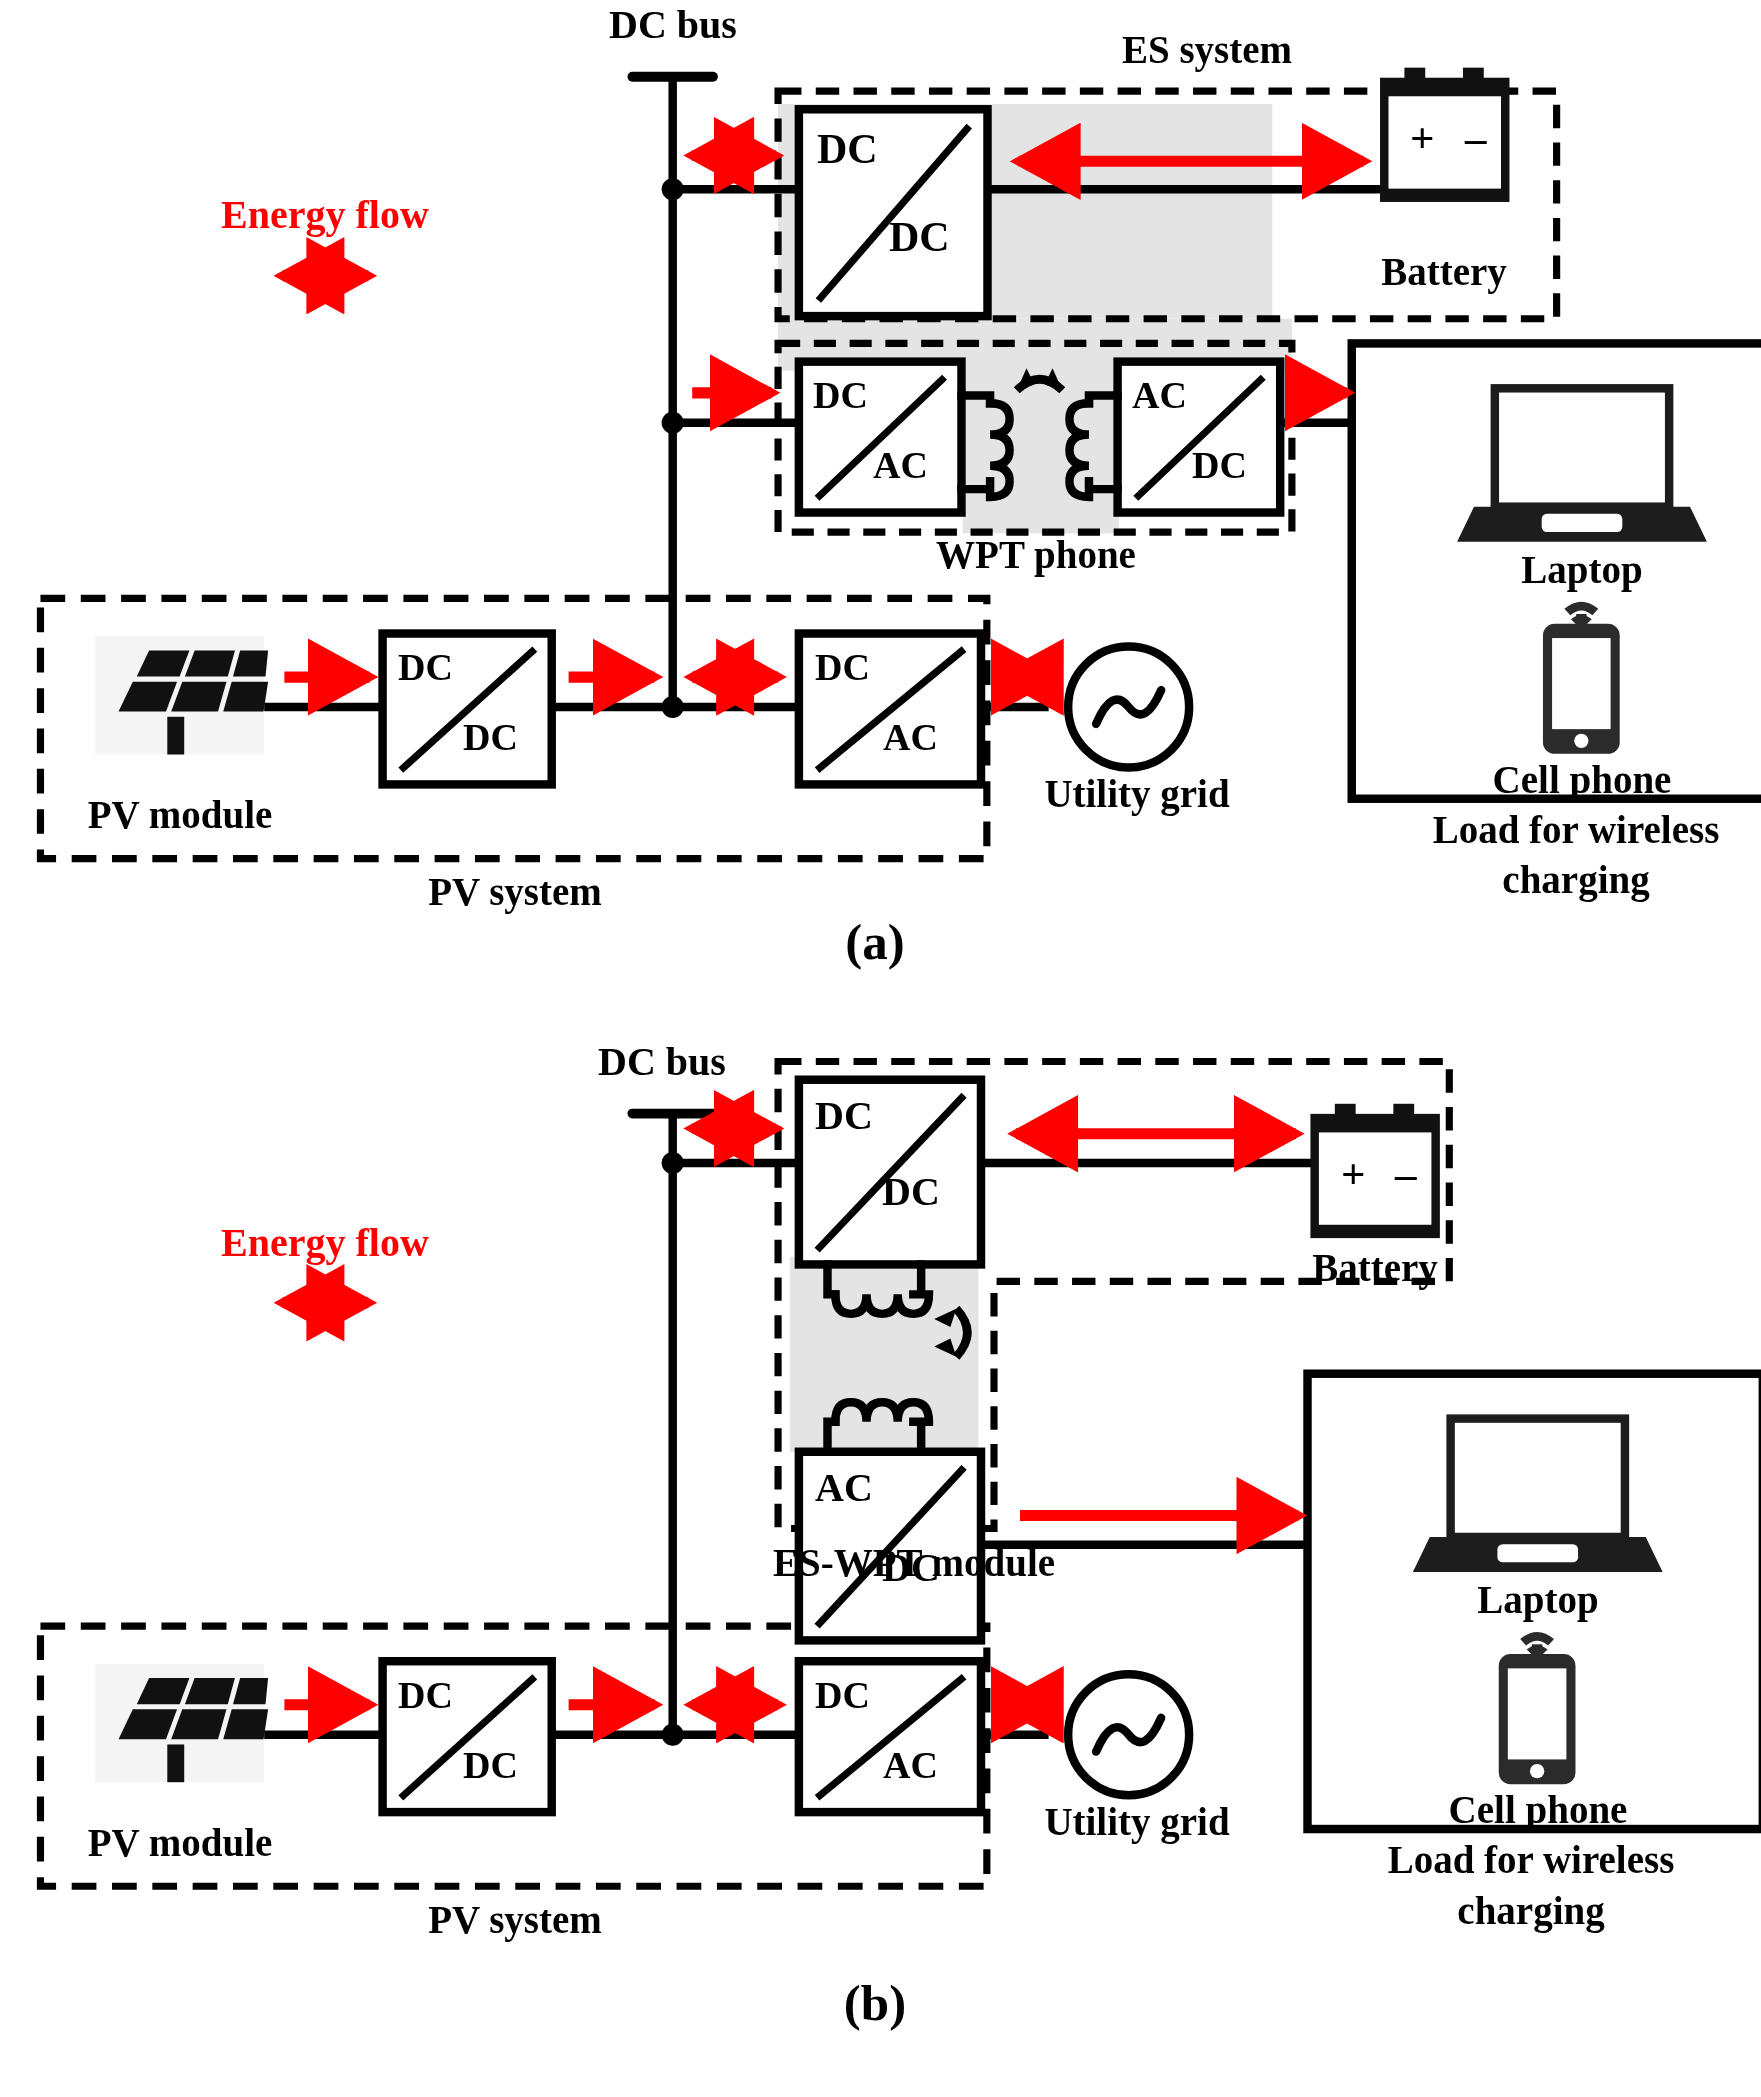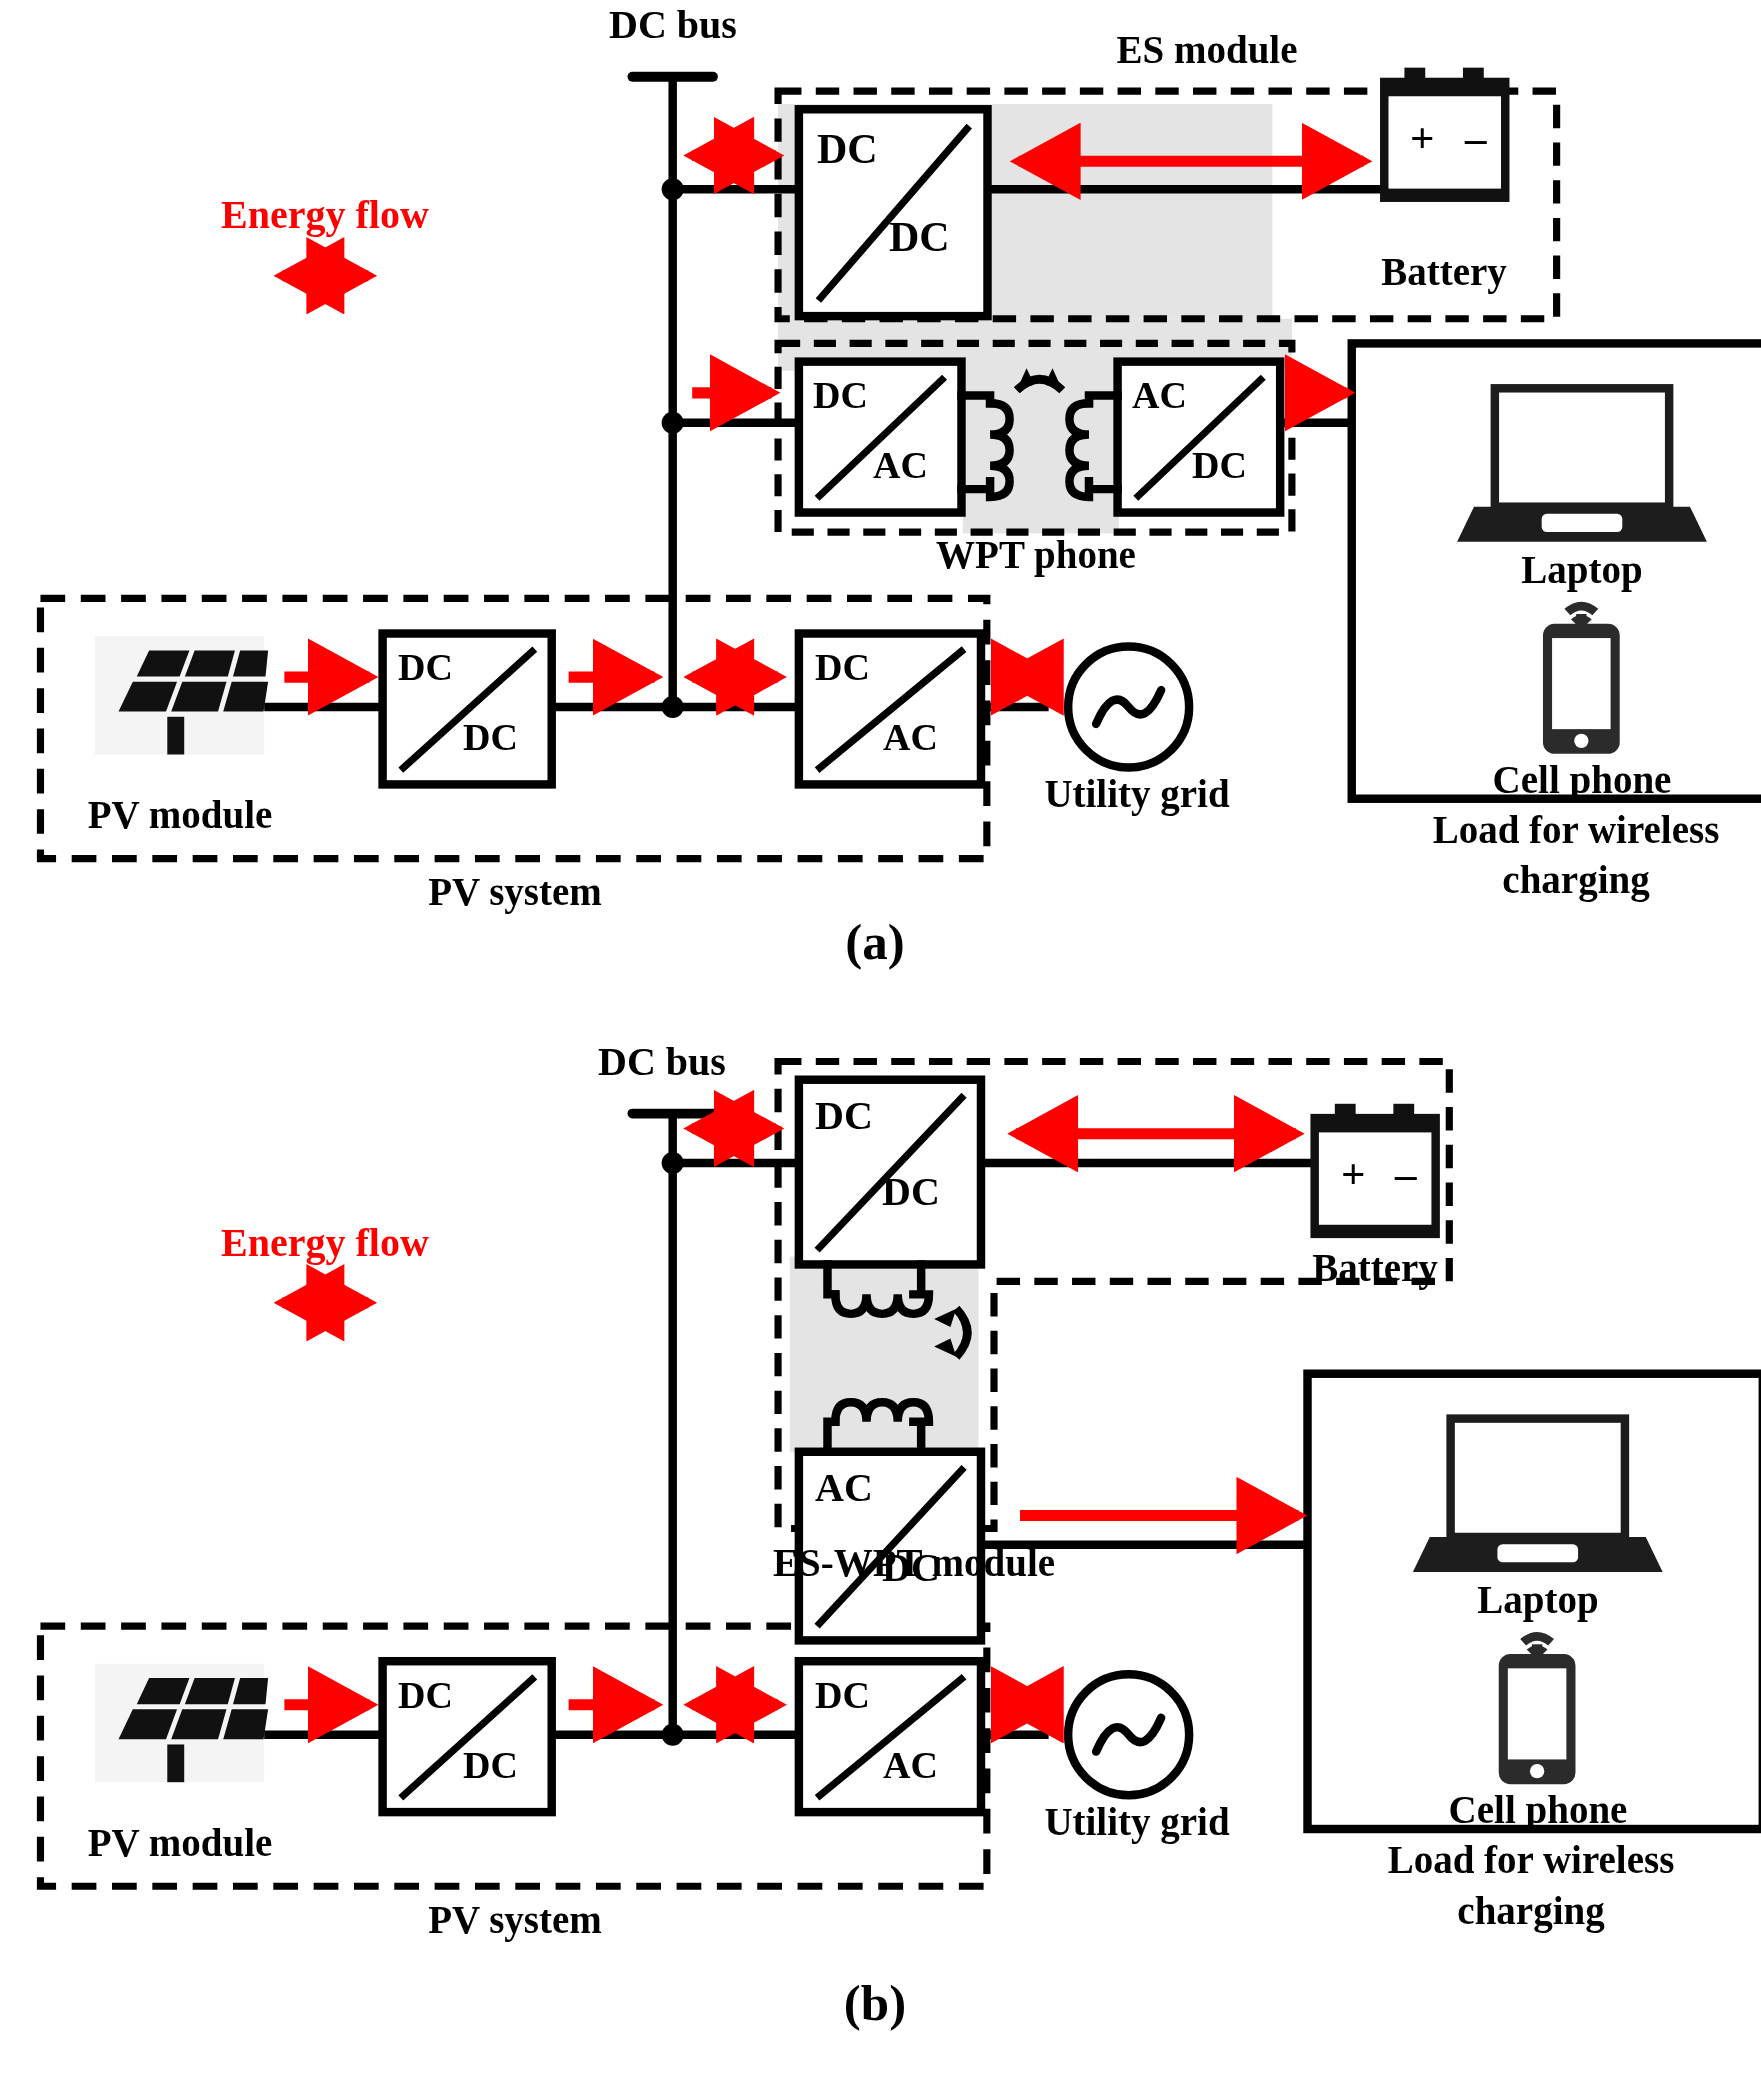--- a/index.html
+++ b/index.html
@@ -259,21 +259,21 @@
     <line x1="437" y1="2621" x2="568" y2="2621" marker-end="url(#rh)"></line>
     <line x1="874" y1="2621" x2="1006" y2="2621" marker-end="url(#rh)"></line>
     <line x1="1064" y1="2621" x2="1196" y2="2621" marker-start="url(#rt)" marker-end="url(#rh)"></line>
     <line x1="1540" y1="2621" x2="1618" y2="2621" marker-start="url(#rt)" marker-end="url(#rh)"></line>
     <line x1="434" y1="2003" x2="566" y2="2003" marker-start="url(#rt)" marker-end="url(#rh)"></line>
   </g>
 </svg>
 
 <div class="lbl ctr" style="left:673px;top:5.2px;font-size:40px;">DC bus</div>
 <div class="lbl red ctr" style="left:325px;top:195px;font-size:40px;">Energy flow</div>
-<div class="lbl ctr" style="left:1207px;top:30px;font-size:39px;">ES module</div>
+<div class="lbl ctr" style="left:1207px;top:30px;font-size:39px;">ES system</div>
 <div class="lbl ctr" style="left:1036px;top:535px;font-size:39px;">WPT phone</div>
 <div class="lbl ctr" style="left:1444px;top:252px;font-size:39px;">Battery</div>
 <div class="lbl ctr" style="left:180px;top:795px;font-size:39px;">PV module</div>
 <div class="lbl ctr" style="left:515px;top:872px;font-size:39px;">PV system</div>
 <div class="lbl ctr" style="left:1137px;top:774px;font-size:39px;">Utility grid</div>
 <div class="lbl ctr" style="left:1582px;top:550px;font-size:39px;">Laptop</div>
 <div class="lbl ctr" style="left:1582px;top:760px;font-size:39px;">Cell phone</div>
 <div class="lbl ctr" style="left:1576px;top:810px;font-size:39px;">Load for wireless</div>
 <div class="lbl ctr" style="left:1576px;top:860px;font-size:39px;">charging</div>
 <div class="lbl ctr" style="left:875px;top:917px;font-size:51px;">(a)</div>

